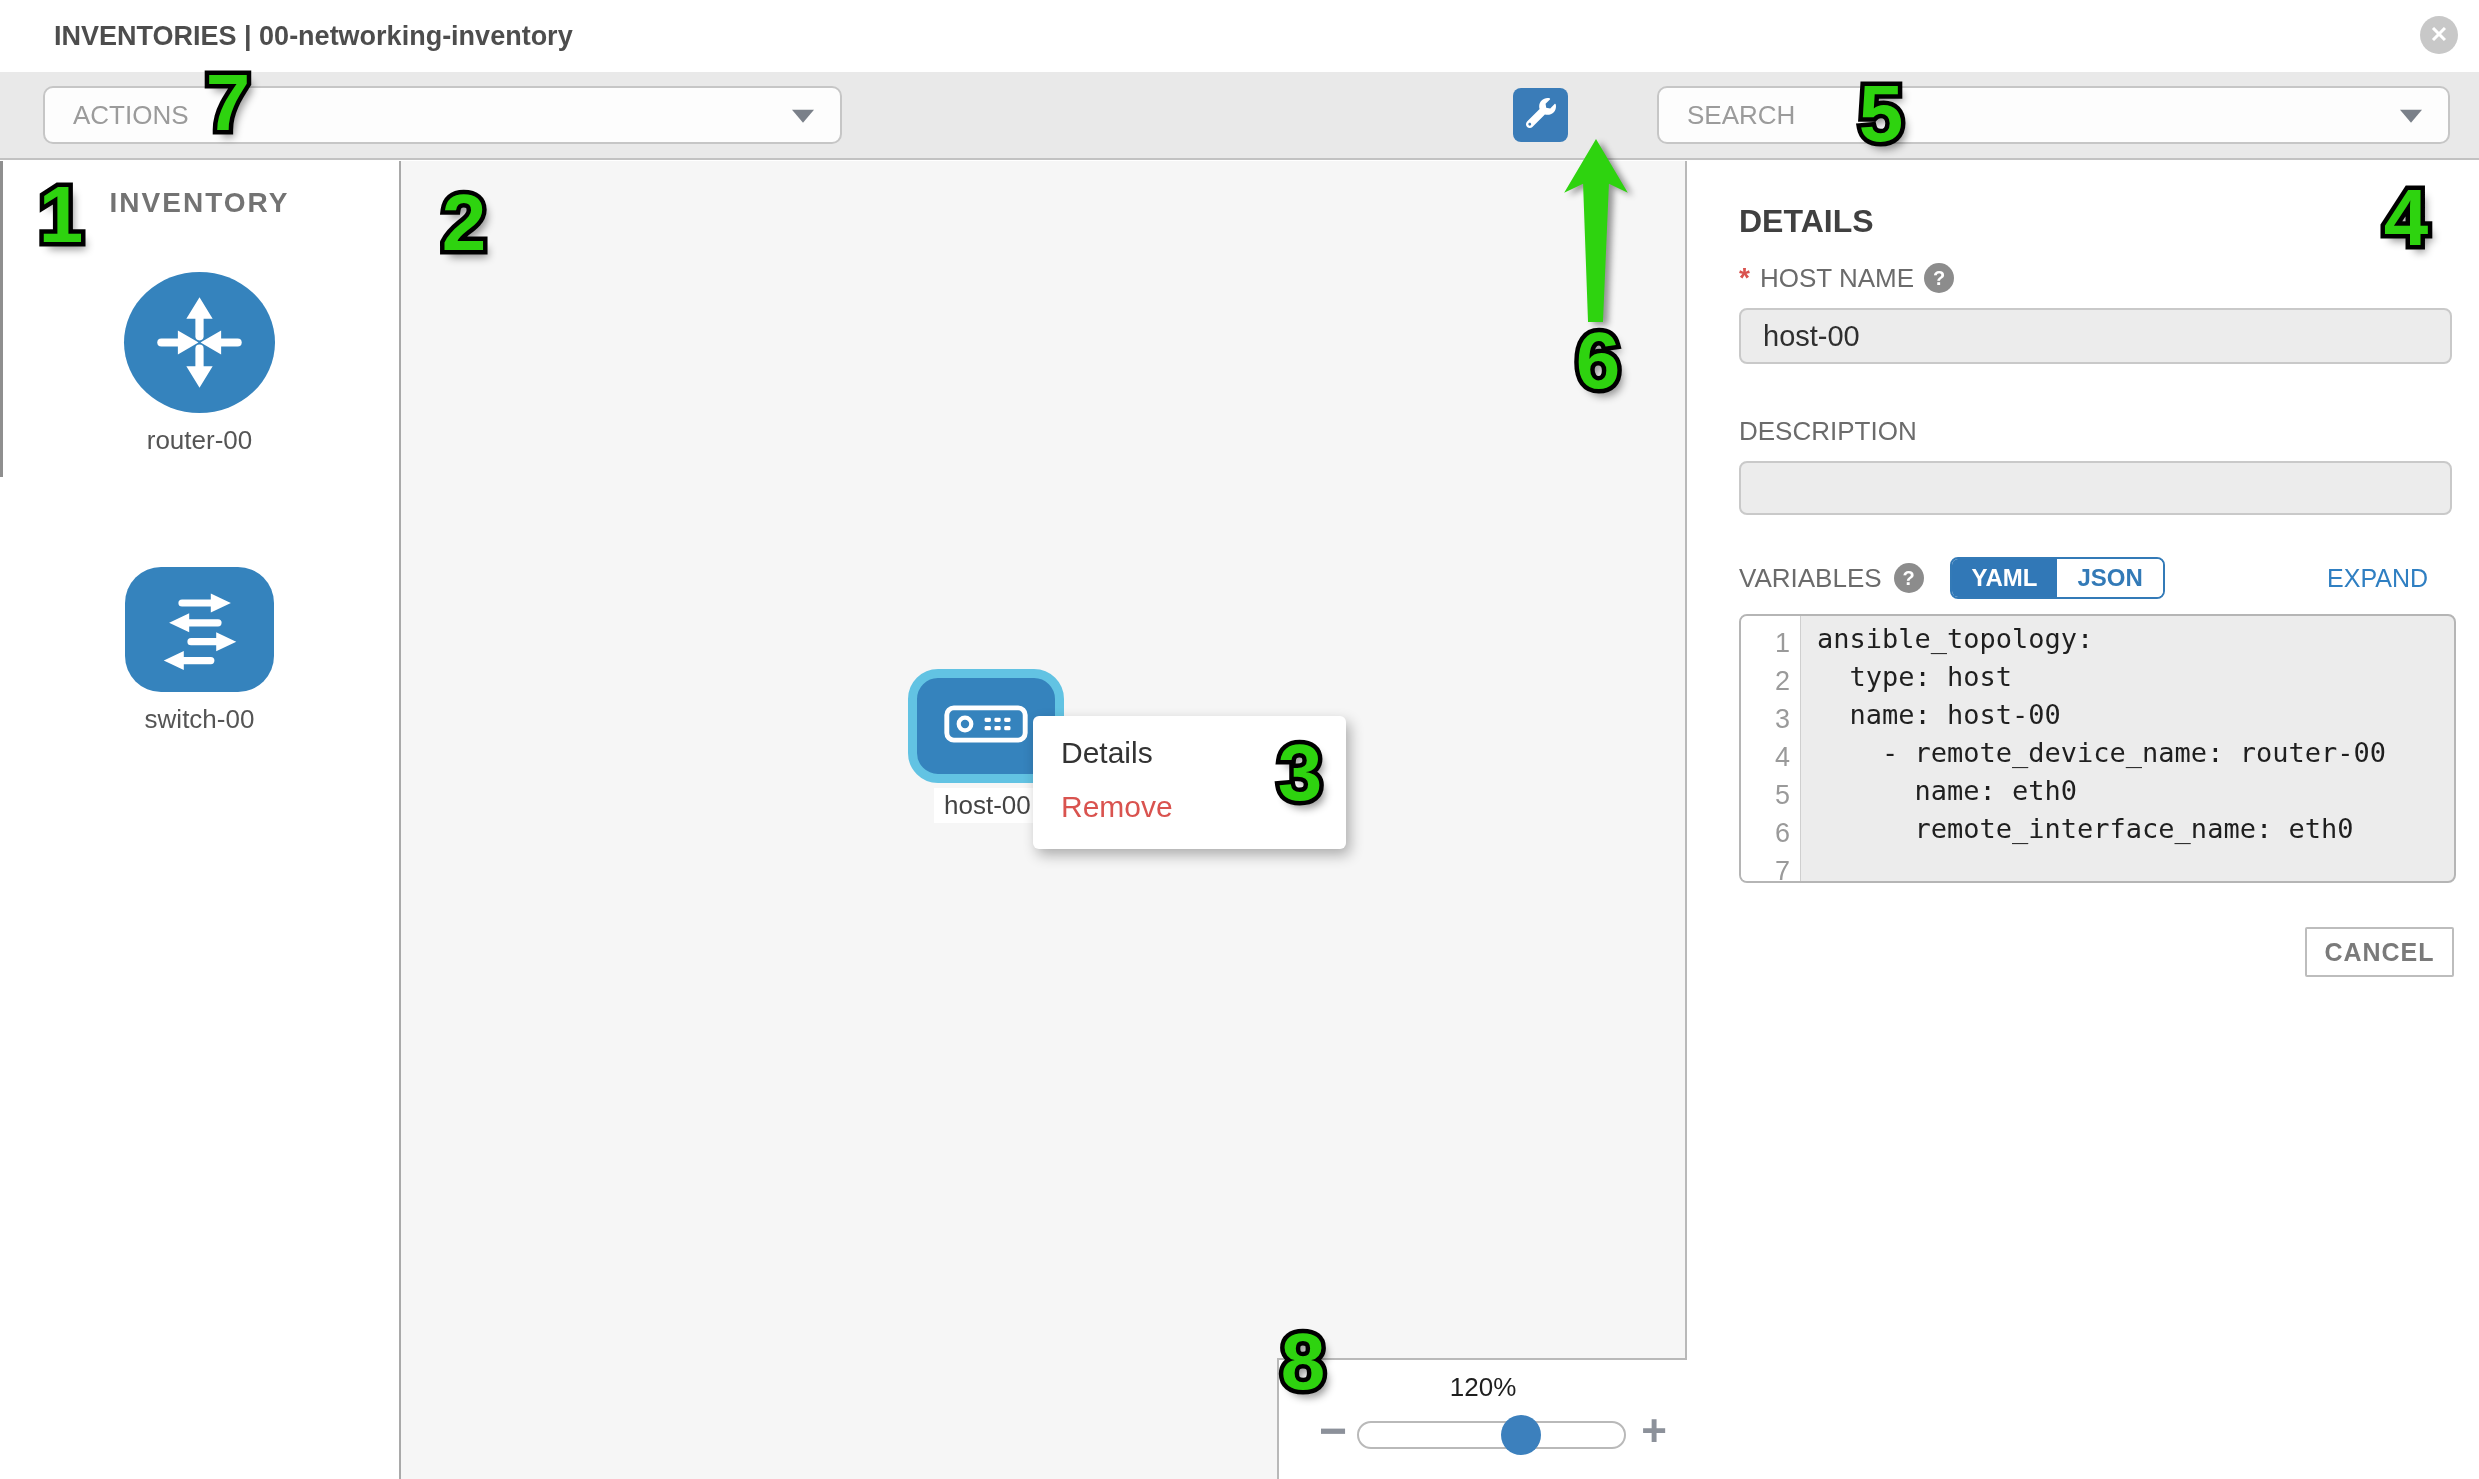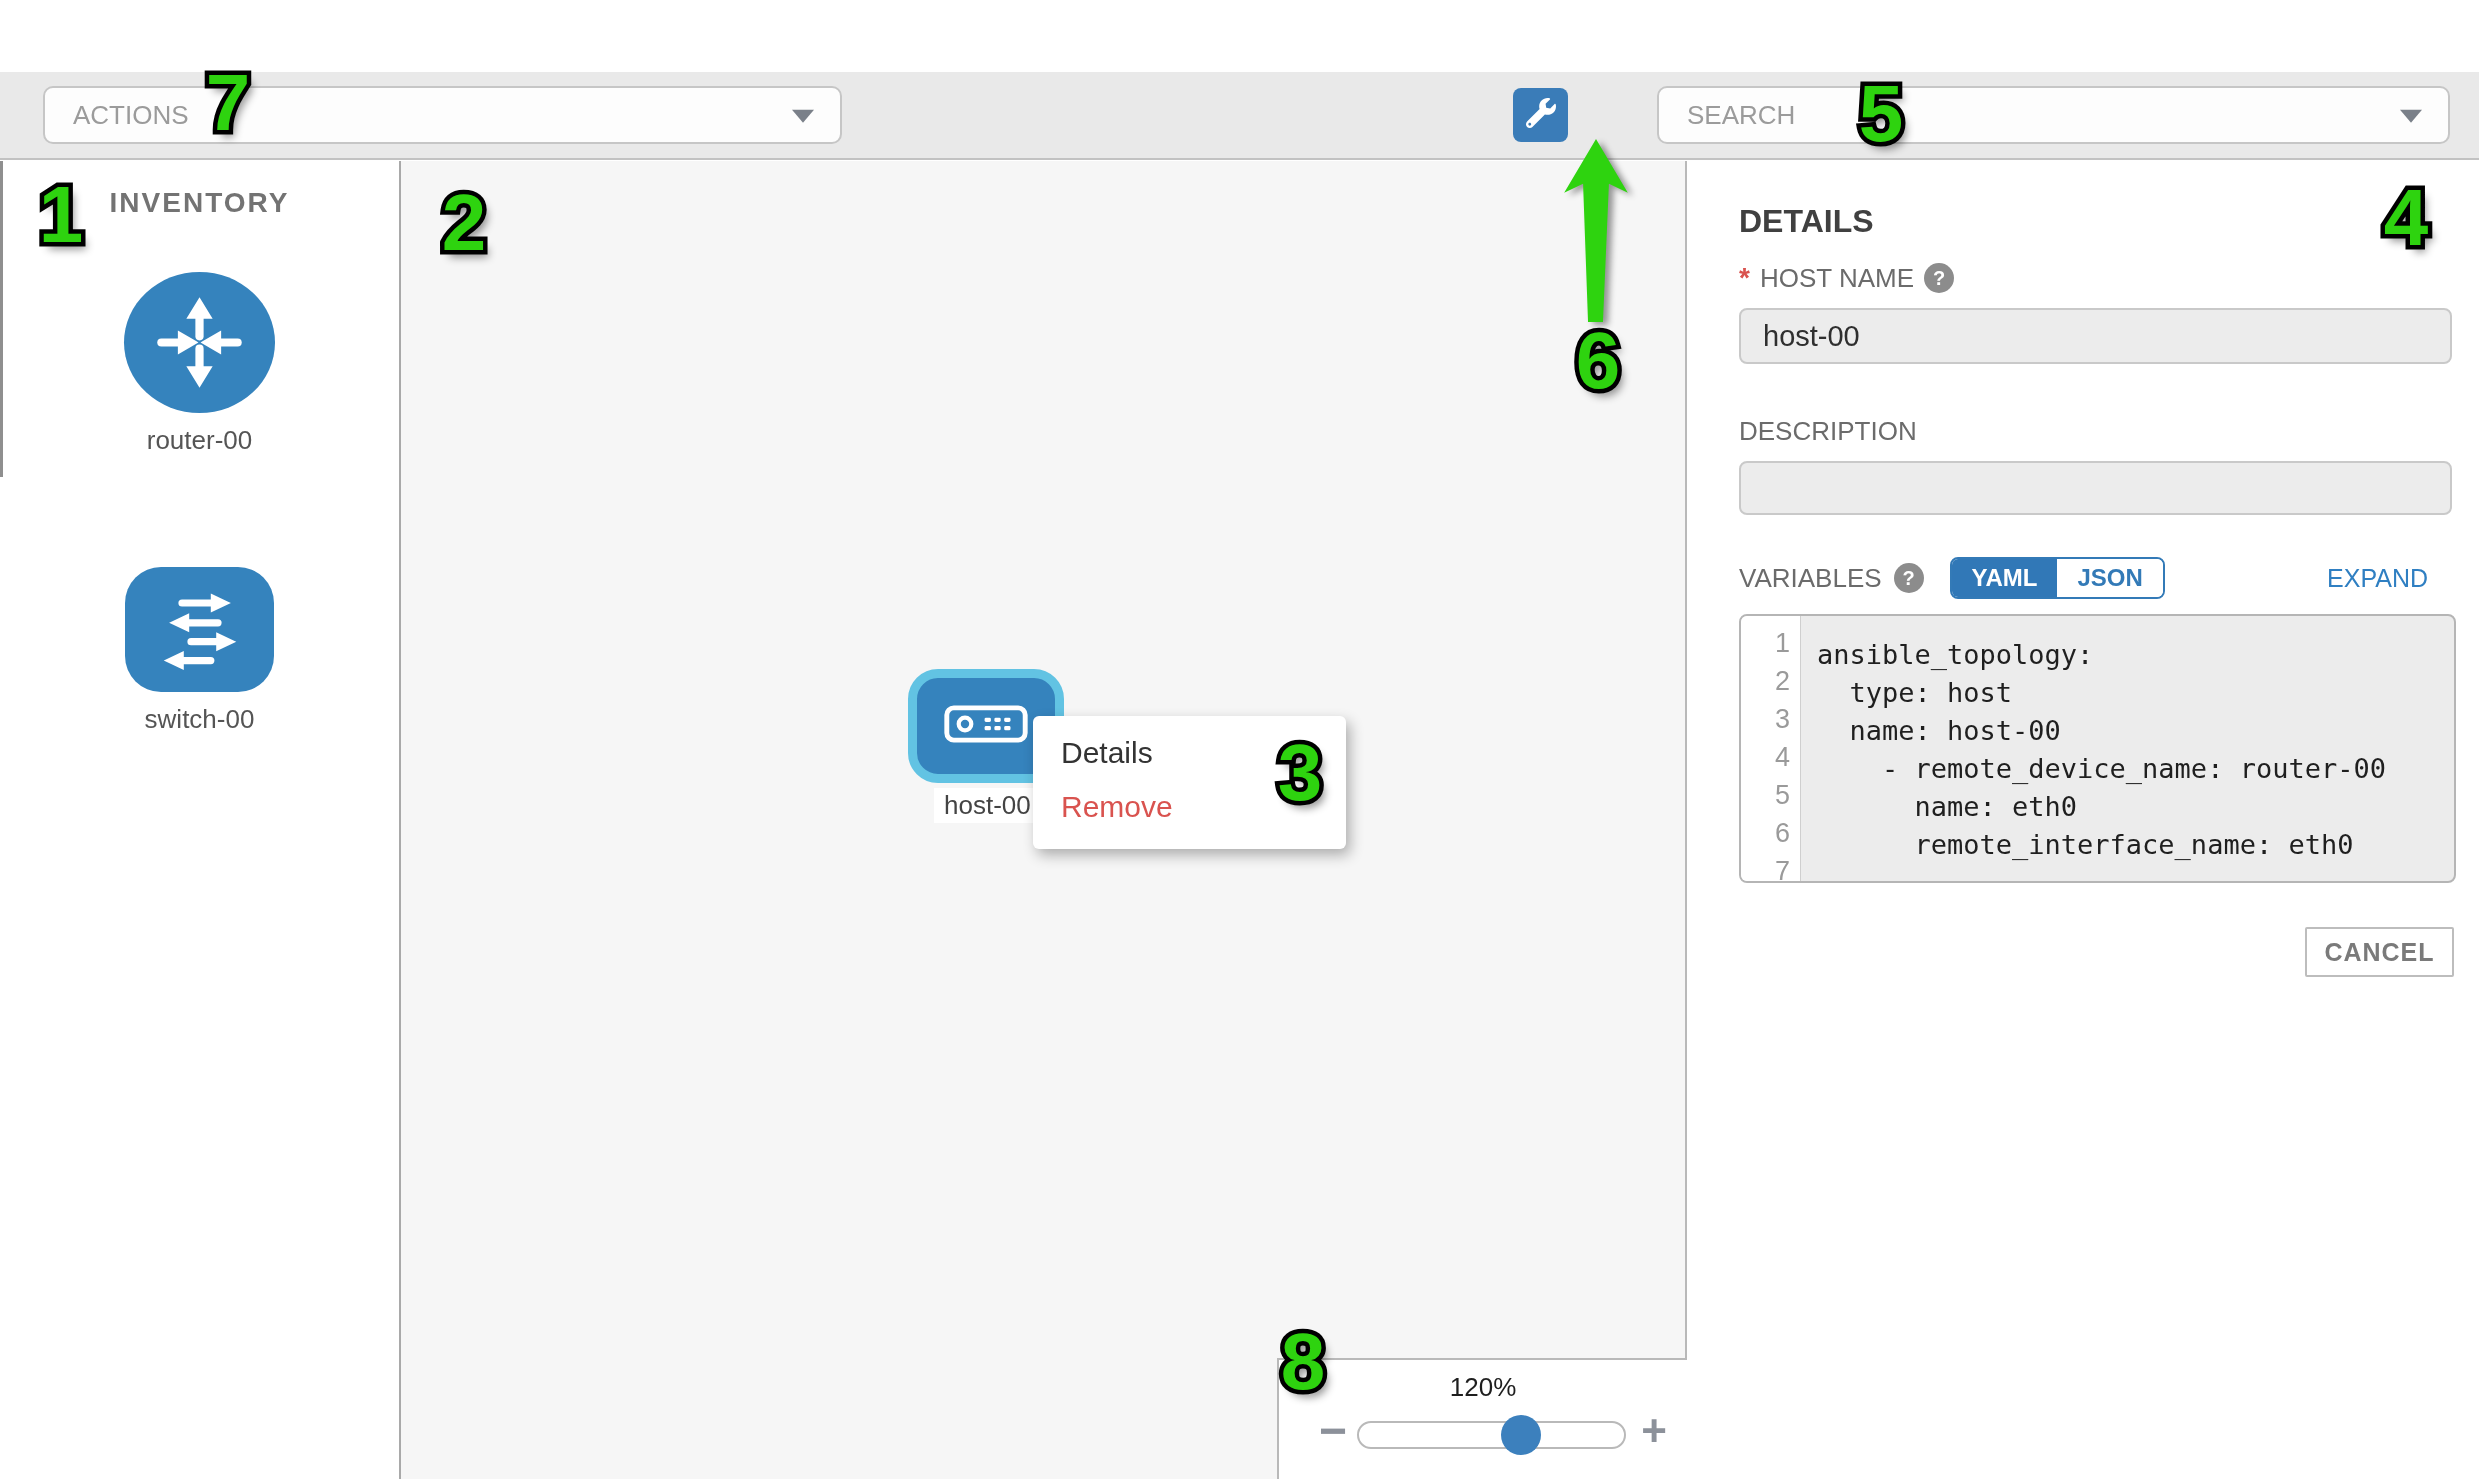--- a/index.html
+++ b/index.html
@@ -98,21 +98,21 @@
     margin-left:26px; height:42px; }
   .tg { font-size:24px; font-weight:bold; line-height:38px; padding:0 20px; cursor:pointer; }
   .tg-yaml { background:#3178b7; color:#fff; }
   .tg-json { background:#fff; color:#337ab7; }
   .expand-link { margin-left:auto; color:#2f7fc2; font-size:25px; cursor:pointer; }
   .editor { position:absolute; left:52px; top:453px; width:717px; height:269px;
     border:2px solid #b5b5b5; border-radius:8px; overflow:hidden; display:flex; background:#ececec; }
   .gutter { width:60px; background:#fff; border-right:1px solid #cfcfcf; padding-top:8px; }
   .gutter .ln { height:38px; line-height:38px; text-align:right; padding-right:10px;
     font-size:27px; color:#9a9a9a; }
-  .code { flex:1; padding:20px 0 0 16px; }
+  .code { flex:1; padding:4px 0 0 16px; }
   .code .cl { height:38px; line-height:38px; font-family:"DejaVu Sans Mono", monospace;
     font-size:27px; color:#1f1f1f; white-space:pre; }
   .cancel-btn { position:absolute; left:618px; top:766px; width:149px; height:50px; background:#fff;
     border:2px solid #bdbdbd; border-radius:2px; color:#7a7a7a; font-size:25px; font-weight:bold;
     letter-spacing:1px; display:flex; align-items:center; justify-content:center; cursor:pointer; }
 
   
   .ann { position:absolute; transform:translate(-50%,-50%); font-size:80px; font-weight:bold;
     color:#2ed30f; -webkit-text-stroke:9px #000; paint-order:stroke fill;
     text-shadow:5px 7px 9px rgba(0,0,0,0.45); z-index:50; }
@@ -125,20 +125,26 @@
   .a7 { left:228px;  top:103px; }
   .a8 { left:1303px; top:1362px; }
   .ann-arrow { position:absolute; left:1554px; top:137px; z-index:49;
     filter:drop-shadow(5px 3px 3px rgba(0,0,0,0.40)); }
 </style>
 </head>
 <body>
 
 <div id="app">
 
+  <div class="header">
+    <div class="page-title">INVENTORIES | 00-networking-inventory</div>
+    <div class="close-btn">
+      <span>✕</span>
+    </div>
+  </div>
 
   <div class="toolbar">
     <div class="combo combo-actions">
       <span class="ph">ACTIONS</span>
       <span class="caret"></span>
     </div>
     <div class="wrench-btn">
       <span>
         <svg width="30" height="30" viewBox="0 0 512 512">
           <path fill="#ffffff" d="M507.7 109.1c-2.2-9-13.5-12.1-20.1-5.5l-74.4 74.4-67.9-11.3-11.3-67.9 74.4-74.4c6.6-6.6 3.4-17.9-5.7-20.2C355.4-7.5 303.2 5.2 266.2 42.2c-39.7 39.7-50.6 97.1-34.1 147.2L18.7 402.8c-25 25-25 65.5 0 90.5s65.5 25 90.5 0l213.2-213.2c50.1 16.7 107.5 5.7 147.4-34.2 37-37.1 49.7-89.4 37.9-136.8zM64 472c-13.2 0-24-10.7-24-24 0-13.3 10.7-24 24-24s24 10.7 24 24c0 13.3-10.8 24-24 24z"></path>

